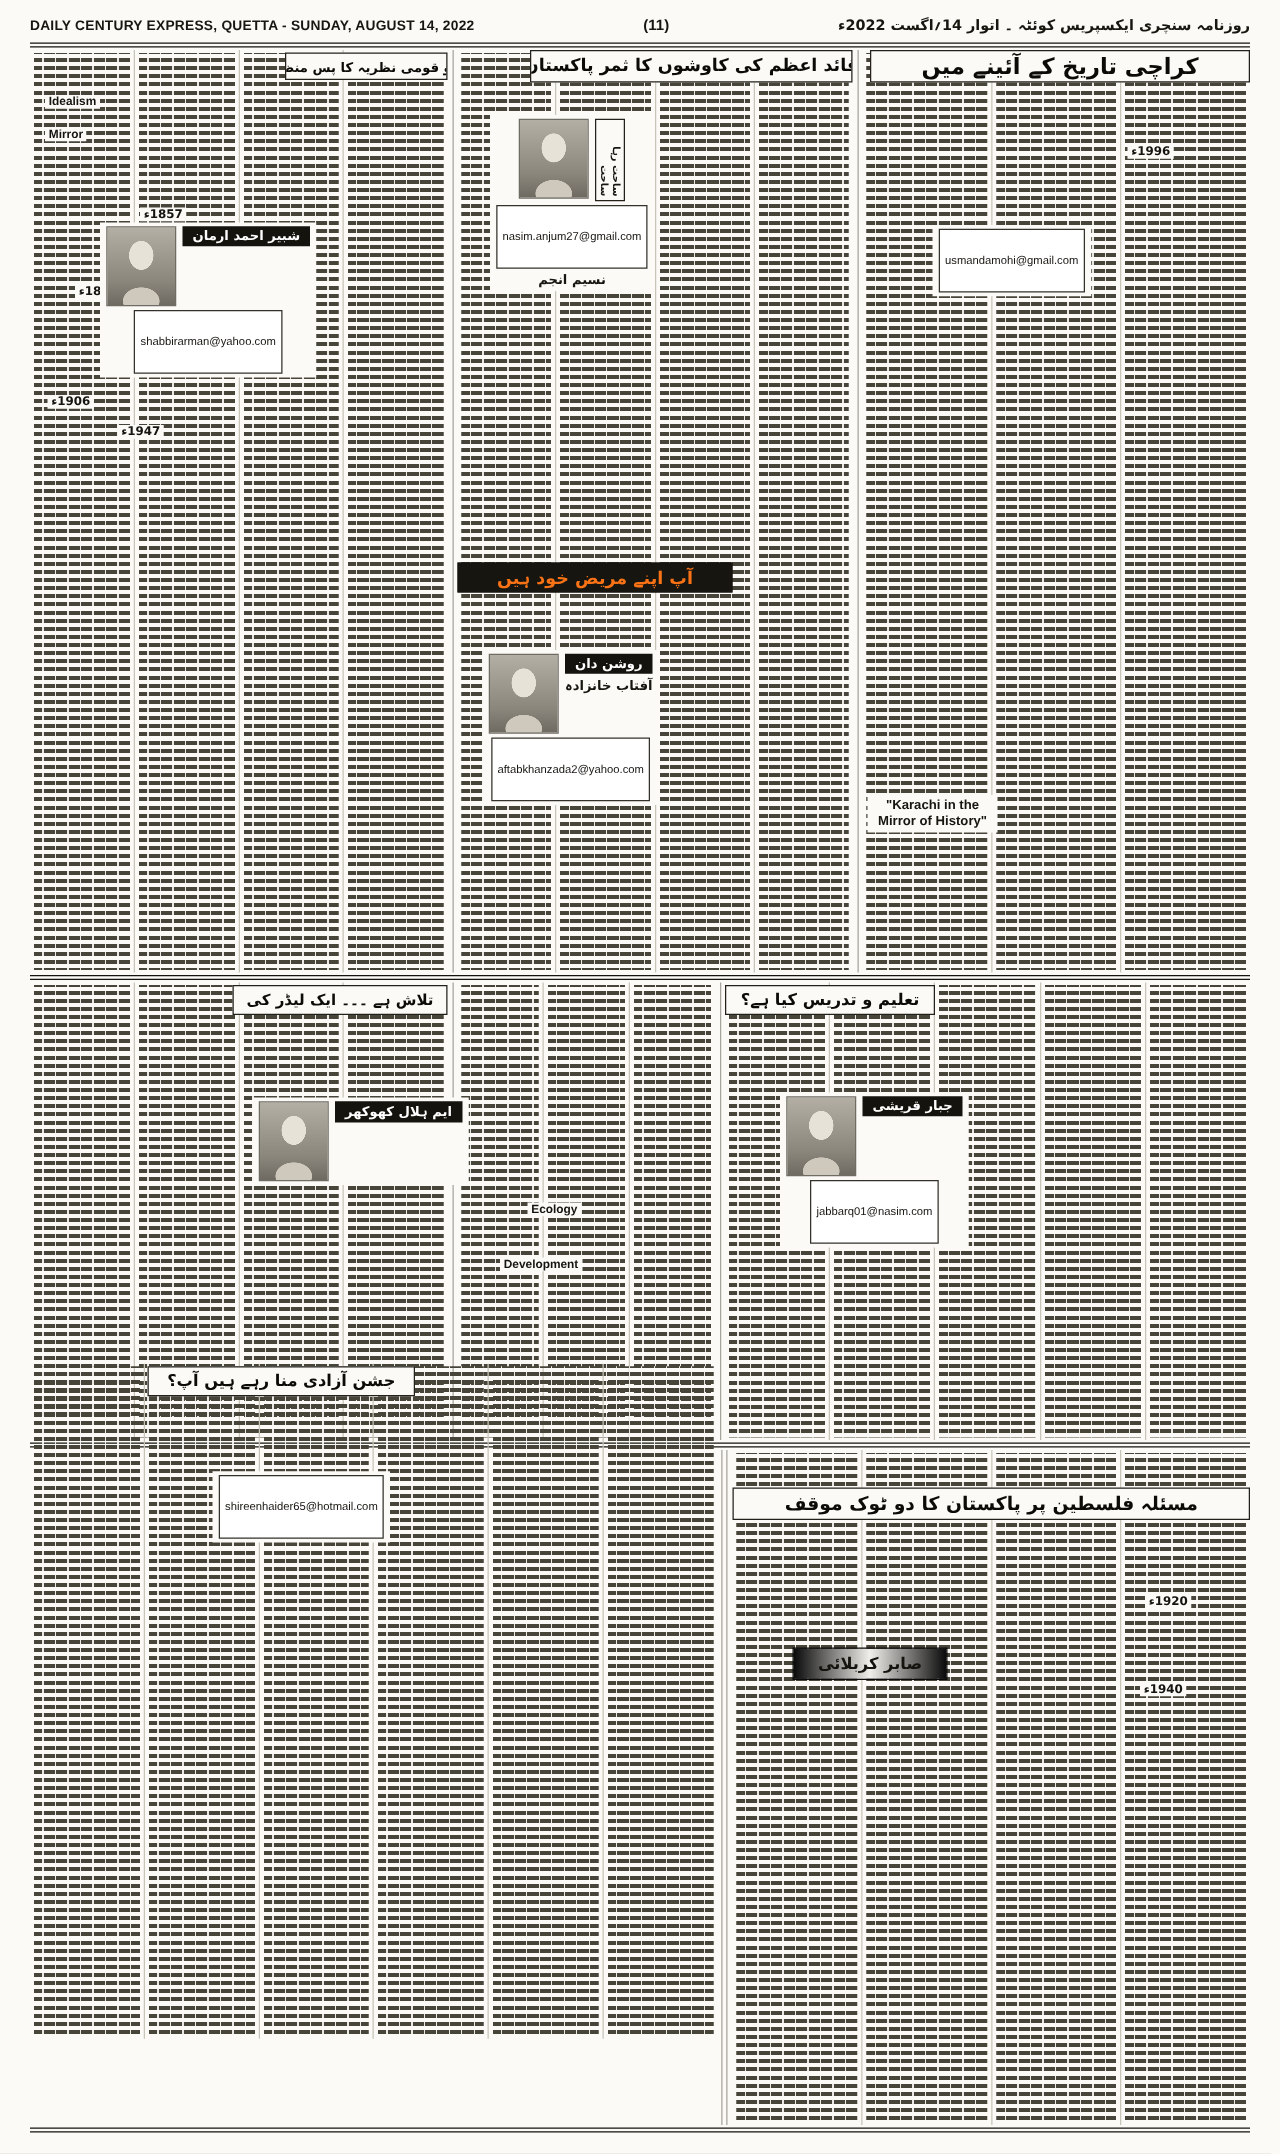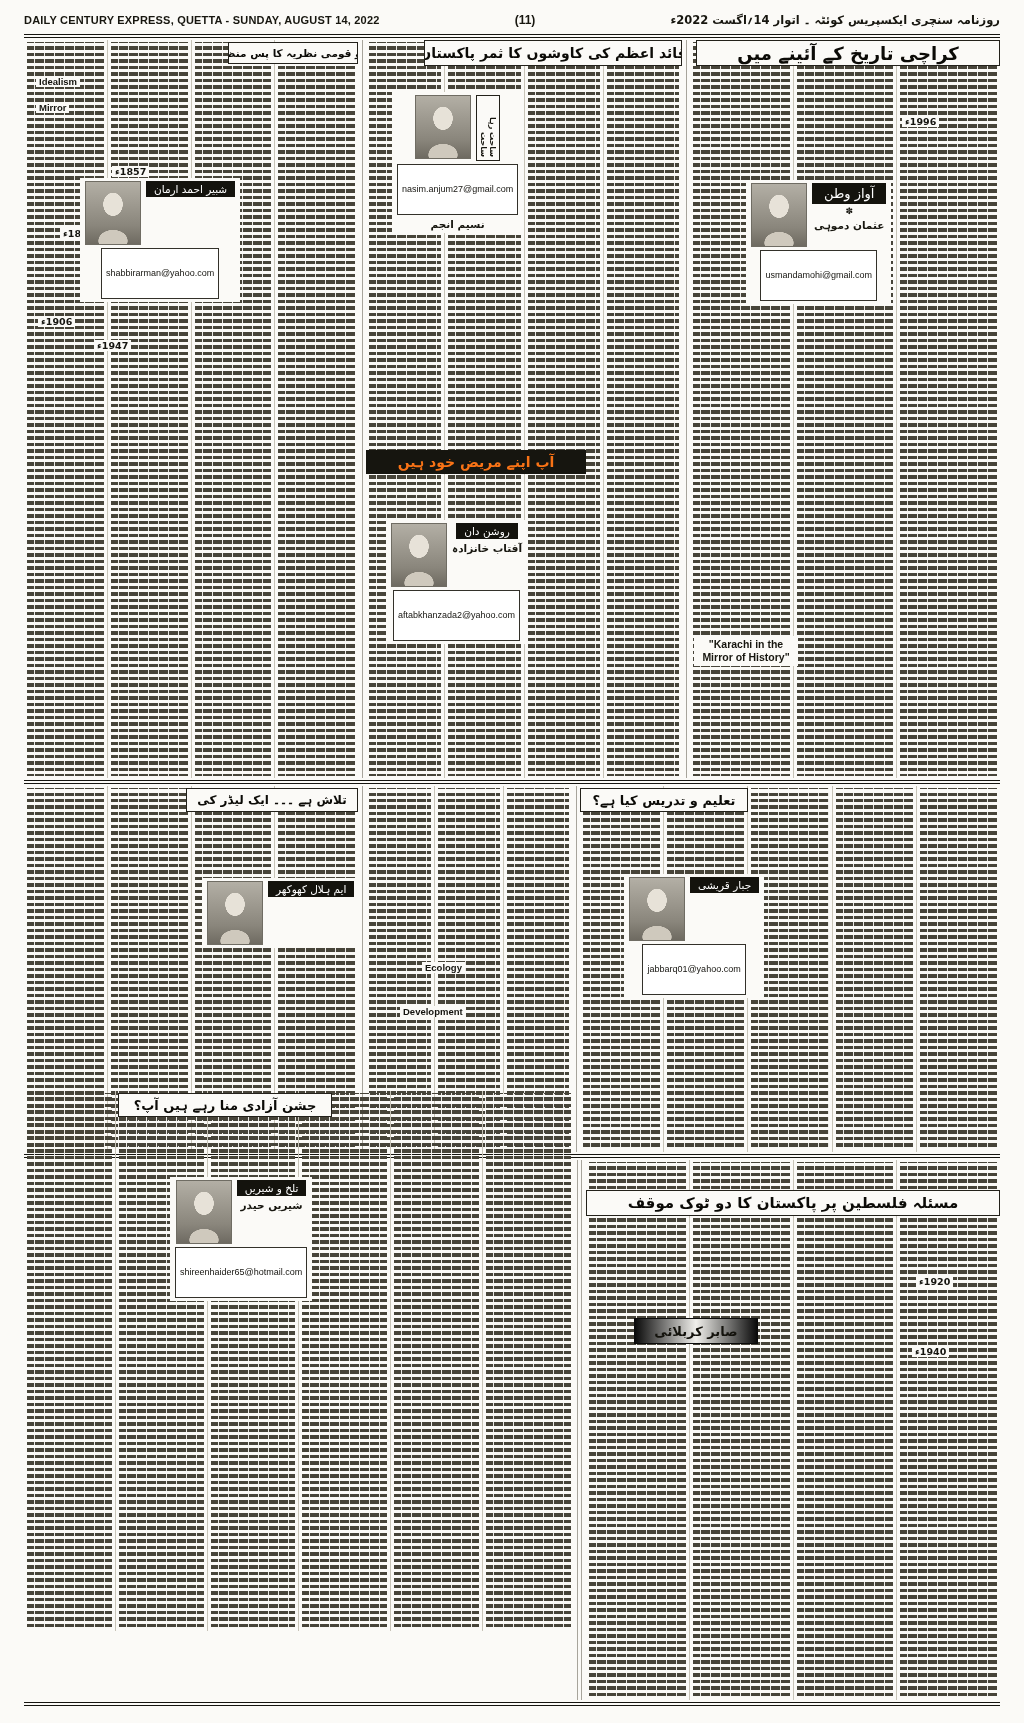--- a/index.html
+++ b/index.html
@@ -32,21 +32,21 @@
   .hbox--inv{background:#16150f;border-color:#16150f;color:#f97316}
 
   .card{position:absolute;background:#fbfaf7;display:flex;flex-direction:column;
         align-items:center;gap:3px;padding:3px 5px}
   .card-row{display:flex;align-items:flex-start;gap:5px;direction:rtl}
   .card-col{display:flex;flex-direction:column;align-items:center;gap:3px}
   .photo{width:56px;height:64px;border:1px solid #6f6c63;background:
     radial-gradient(ellipse 16px 19px at 50% 36%,#e7e2d8 0 60%,rgba(0,0,0,0) 62%),
     radial-gradient(ellipse 24px 18px at 50% 95%,#cfc9bd 0 60%,rgba(0,0,0,0) 62%),
     linear-gradient(180deg,#b3afa5 0%,#8a867c 70%,#6e6a61 100%)}
-  .klabel{background:#14130d;color:#fff;font-weight:normal;font-size:10.5px;
+  .klabel{background:#14130d;color:#fff;font-weight:bold;font-size:10.5px;
           padding:2px 8px;white-space:nowrap}
   .klabel--big{font-size:13px;padding:3px 12px}
   .kname{font-weight:bold;font-size:10.5px;white-space:nowrap}
   .orna{font-size:9px;line-height:1;color:#14130d}
   .vlabel{writing-mode:vertical-rl;border:1px solid #23211a;background:#fbfaf7;
           font-size:8px;font-weight:bold;padding:3px 2px;height:66px}
   .email{border:1px solid #33312a;background:#fff;font-size:9px;line-height:1.2;
          padding:19px 4px;white-space:nowrap;color:#15140f}
   .chip{position:absolute;background:#fbfaf7;font-weight:bold;font-size:9.5px;
         padding:0 3px;color:#15140f;white-space:nowrap}
@@ -126,28 +126,20 @@
 
   <div class="zone" style="left:690px;top:40px;width:310px;height:738px">
     <div class="cols">
       <div class="col"></div>
       <div class="col"></div>
       <div class="col"></div>
     </div>
     <div class="hbox urdu" style="left:6px;top:0;width:304px;height:26px;font-size:18px">کراچی تاریخ کے آئینے میں</div>
     <div class="chip urdu" style="left:212px;top:76px">1996ء</div>
     <div class="card" style="left:56px;top:140px">
-      <div class="card-row">
-        <div class="card-col">
-          <div class="klabel klabel--big urdu">آواز وطن</div>
-          <div class="orna">✽</div>
-          <div class="kname urdu">عثمان دموہی</div>
-        </div>
-        <div class="photo"></div>
-      </div>
       <div class="email">usmandamohi@gmail.com</div>
     </div>
     <div class="pullquote" style="left:4px;top:596px;width:104px">
       <div>"Karachi in the</div>
       <div>Mirror of History"</div>
     </div>
   </div>
 
   <div class="hrule" style="top:780px"></div>
 
@@ -187,46 +179,39 @@
       <div class="col"></div>
       <div class="col"></div>
       <div class="col"></div>
     </div>
     <div class="hbox urdu" style="left:0;top:2px;width:168px;height:24px;font-size:13px">تعلیم و تدریس کیا ہے؟</div>
     <div class="card" style="left:44px;top:88px">
       <div class="card-row">
         <div class="klabel urdu">جبار قریشی</div>
         <div class="photo"></div>
       </div>
-      <div class="email">jabbarq01@yahoo.com</div>
+      <div class="email">jabbarq01@nasim.com</div>
     </div>
   </div>
 
   <div class="hrule" style="top:1154px"></div>
 
   <div class="vrule2" style="left:577px;top:1160px;height:540px"></div>
 
   <div class="zone" style="left:24px;top:1091px;width:550px;height:540px">
     <div class="cols">
       <div class="col"></div>
       <div class="col"></div>
       <div class="col"></div>
       <div class="col"></div>
       <div class="col"></div>
       <div class="col"></div>
     </div>
     <div class="hbox urdu" style="left:94px;top:2px;width:214px;height:24px;font-size:13px">جشن آزادی منا رہے ہیں آپ؟</div>
     <div class="card" style="left:146px;top:86px">
-      <div class="card-row">
-        <div class="card-col">
-          <div class="klabel urdu">تلخ و شیریں</div>
-          <div class="kname urdu">شیریں حیدر</div>
-        </div>
-        <div class="photo"></div>
-      </div>
       <div class="email">shireenhaider65@hotmail.com</div>
     </div>
   </div>
 
   <div class="zone" style="left:586px;top:1160px;width:414px;height:540px">
     <div class="cols">
       <div class="col"></div>
       <div class="col"></div>
       <div class="col"></div>
       <div class="col"></div>

